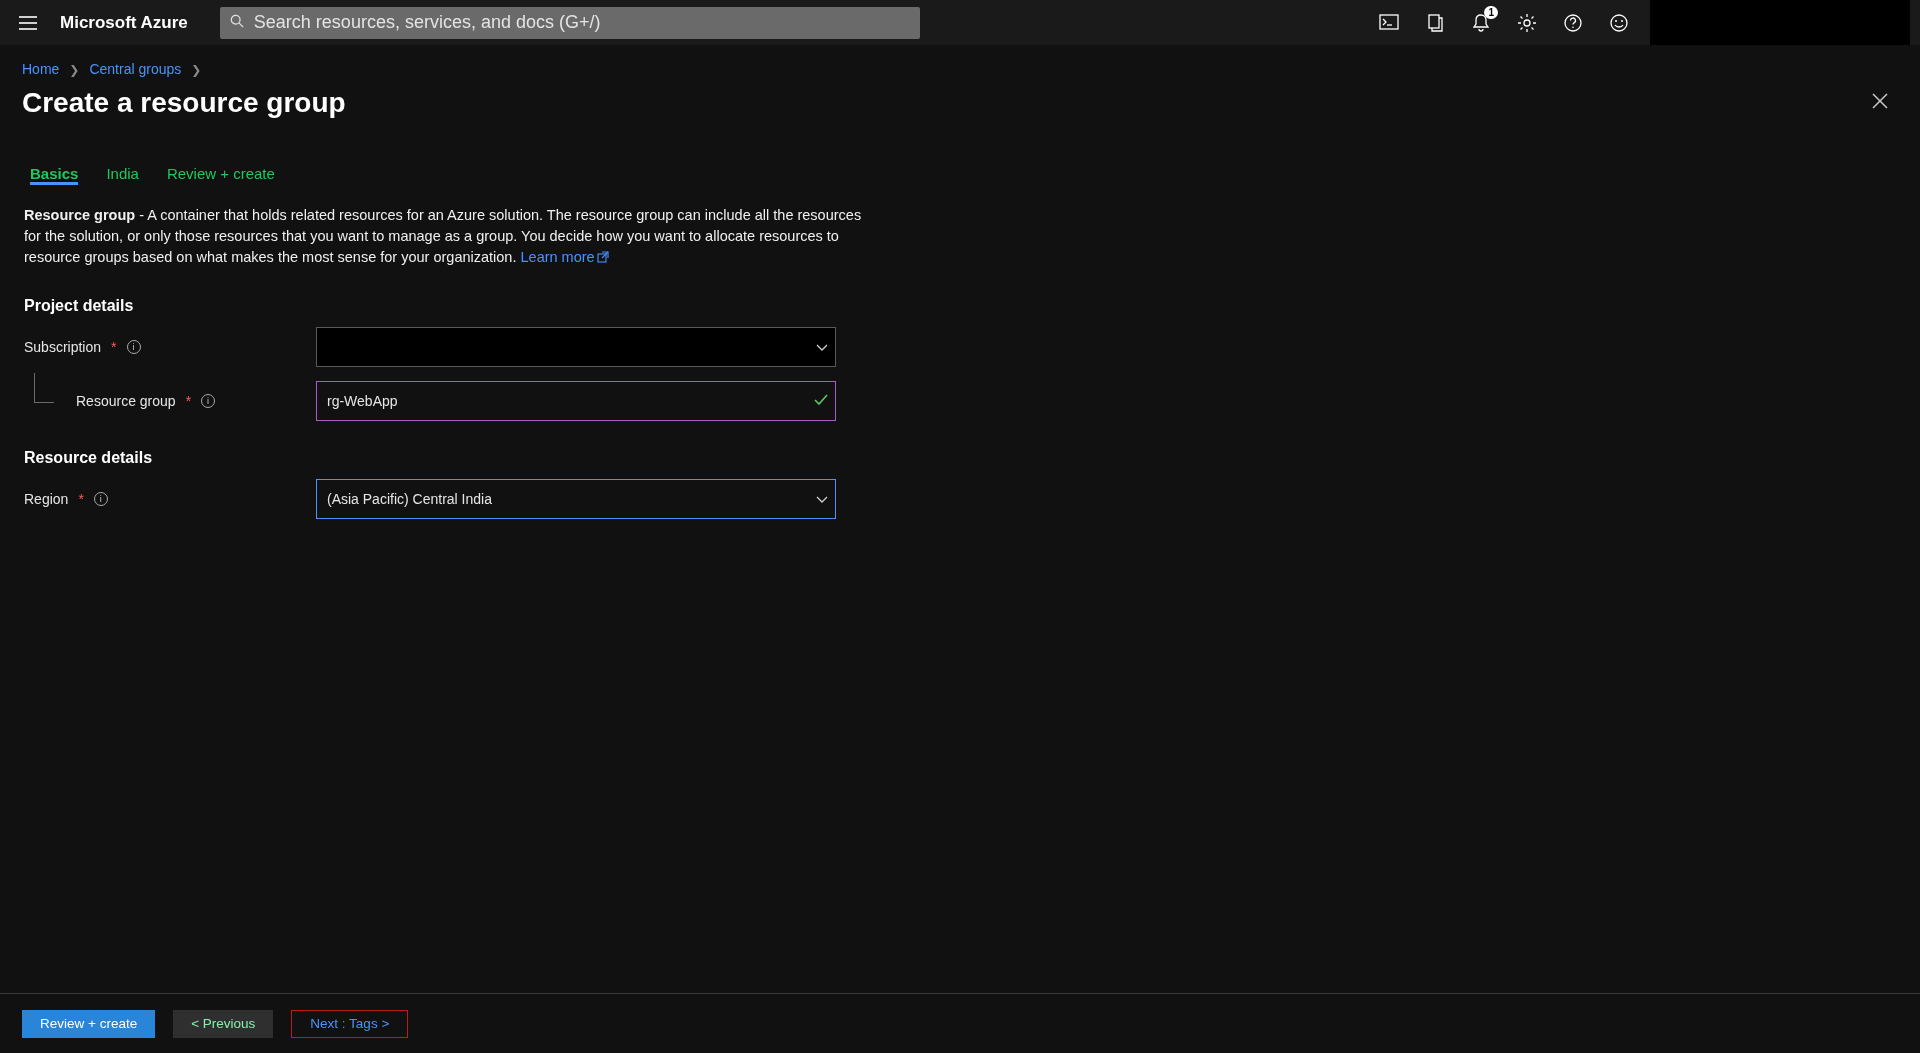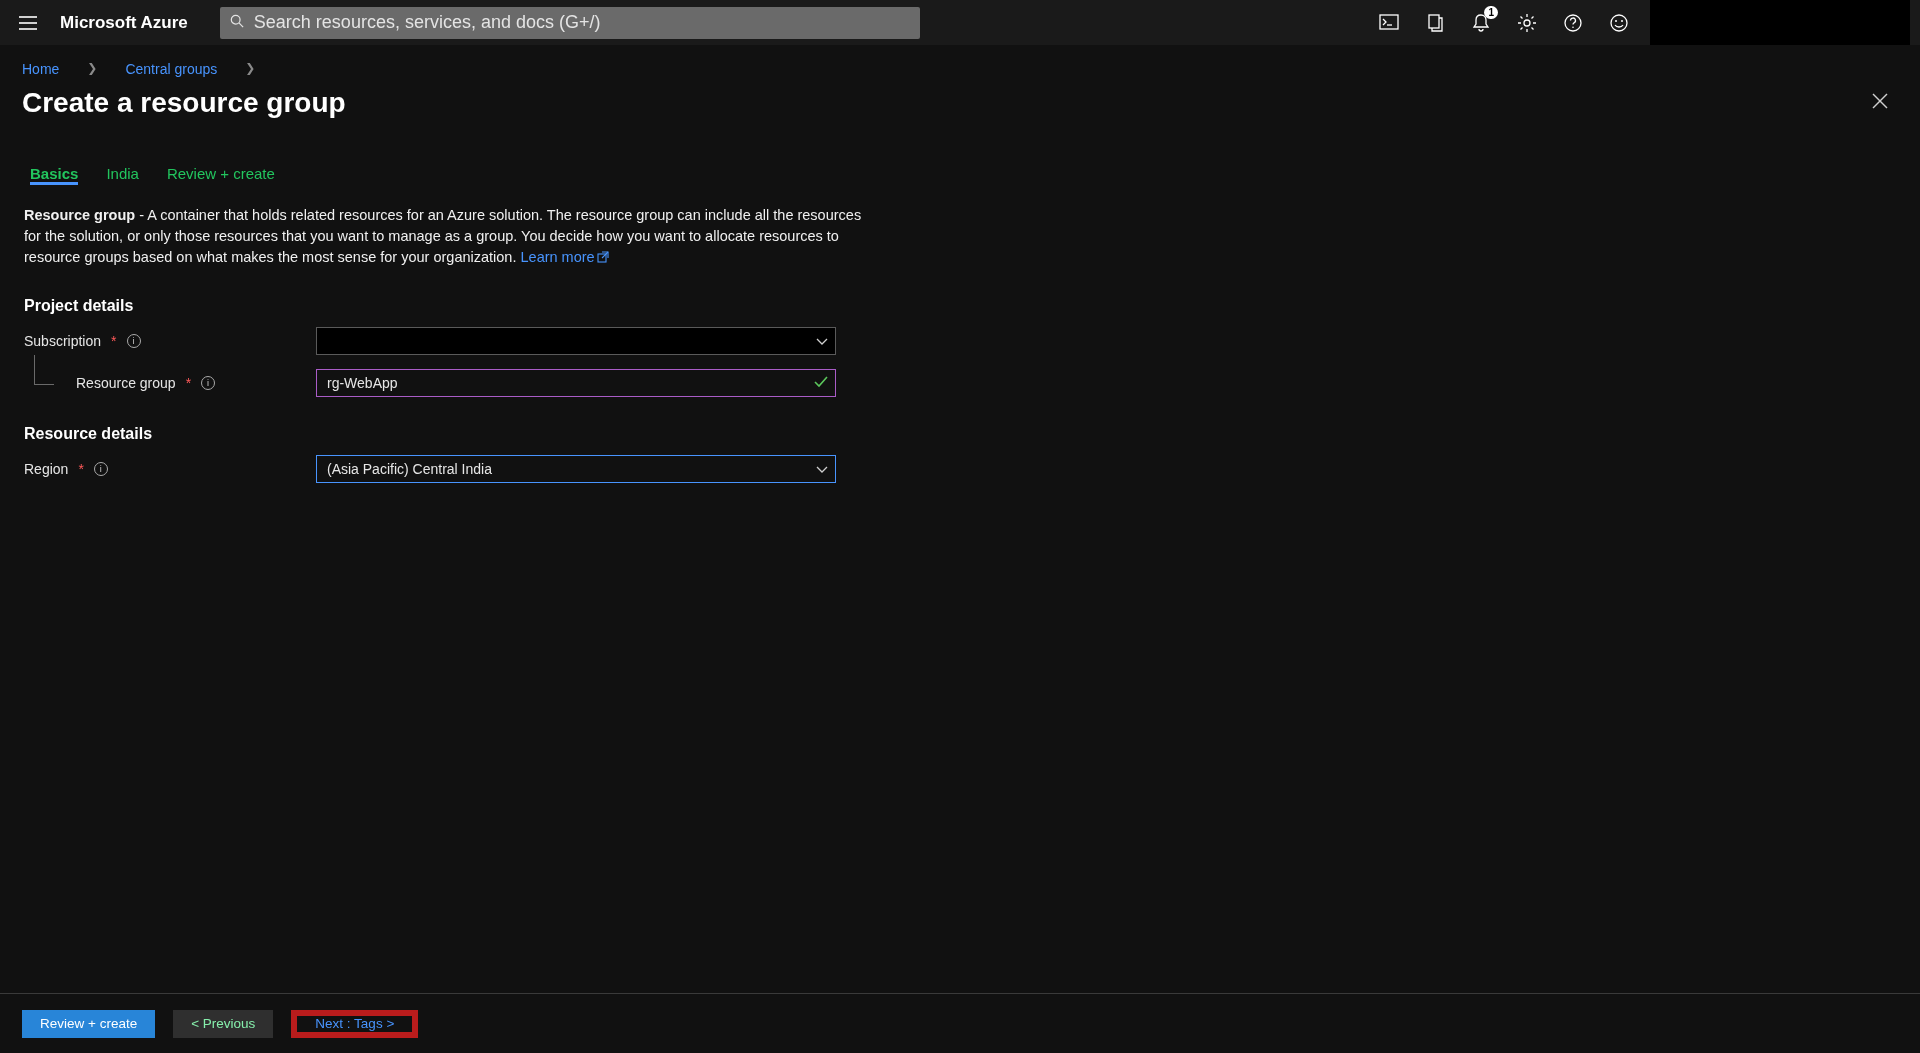--- a/index.html
+++ b/index.html
@@ -13,21 +13,21 @@
   .searchwrap .srch-icon { position:absolute; left:10px; top:50%; transform:translateY(-50%); color:#bbb; }
   .searchbox { width:100%; height:32px; background:#6a6a6a; border:none; color:#f0f0f0; padding-left:34px; font-size:18px; border-radius:2px; }
   .searchbox::placeholder { color:#e4e4e4; }
   .topbar .spacer { flex:1; }
   .topicons { display:flex; align-items:center; gap:24px; margin-right:20px; }
   .topicons .ticon { width:22px; height:22px; color:#ffffff; position:relative; display:flex; align-items:center; justify-content:center; cursor:pointer; }
   .badge { position:absolute; top:-6px; right:-6px; background:#ffffff; color:#000; font-size:10px; font-weight:600; border-radius:8px; padding:0 4px; line-height:13px; min-width:13px; text-align:center; }
   .rightblank { width:260px; height:45px; background:#000; }
   
   
-  .crumbs { display:flex; align-items:flex-start; gap:28px; padding:16px 22px 6px; font-size:14px; }
+  .crumbs { display:flex; align-items:flex-end; gap:10px; padding:16px 22px 6px; font-size:14px; }
   .crumbs a { color:#4894fe; text-decoration:none; cursor:pointer; }
   .crumbs .chev { color:#8a8a8a; font-size:12px; }
   .titlebar { display:flex; align-items:flex-start; padding:4px 22px 12px; }
   .pagetitle { font-size:28px; font-weight:600; color:#ffffff; }
   .titlebar .gap { flex:1; }
   .closeicon { width:28px; height:28px; display:flex; align-items:center; justify-content:center; color:#cfcfcf; cursor:pointer; margin-right:4px; }
   
   
   .tabs { display:flex; gap:28px; padding:34px 0 0 30px; border-bottom:none; font-size:15px; }
   .tab { cursor:pointer; color:#22c55e; }
@@ -43,33 +43,33 @@
   .section-h { font-size:16px; font-weight:600; color:#ffffff; margin-top:28px; margin-bottom:12px; }
   
   .field-row { display:flex; align-items:center; margin-bottom:14px; }
   .field-row.indent .lbl-wrap { padding-left:52px; position:relative; }
   .tree-line { position:absolute; left:10px; top:-20px; width:20px; height:30px; border-left:1px solid #6a6a6a; border-bottom:1px solid #6a6a6a; }
   .lbl-wrap { width:292px; display:flex; align-items:center; gap:10px; font-size:14px; color:#e6e6e6; }
   .req { color:#ff5a5a; }
   .info-ic { width:14px; height:14px; border:1px solid #aaa; border-radius:50%; display:inline-flex; align-items:center; justify-content:center; font-size:9px; color:#ccc; cursor:pointer; }
   
   .input-wrap { flex:0 0 520px; position:relative; }
-  .fld { width:520px; height:28px; background:#111111; color:#e6e6e6; font-size:14px; padding:0 30px 0 10px; border:1px solid #5a5a5a; }
+  .fld { width:520px; height:40px; background:#111111; color:#e6e6e6; font-size:14px; padding:0 30px 0 10px; border:1px solid #5a5a5a; }
   .fld.redacted { background:#000; }
   .fld.valid { border-color:#a95cc7; }
   .fld.focus { border-color:#4894fe; }
   .chev-dn { position:absolute; right:8px; top:50%; transform:translateY(-50%); color:#cfcfcf; pointer-events:none; }
   .check-ic { position:absolute; right:8px; top:50%; transform:translateY(-50%); color:#5cc75c; }
   
   
   .footer { position:absolute; left:0; right:0; bottom:0; height:60px; border-top:1px solid #3a3a3a; display:flex; align-items:center; gap:18px; padding-left:22px; }
   .btn { height:28px; padding:0 18px; font-size:13.5px; border:none; cursor:pointer; display:inline-flex; align-items:center; justify-content:center; }
   .btn.primary { background:#2885d8; color:#ffffff; }
   .btn.disabled { background:#2f2f2f; color:#86efac; cursor:default; }
-  .btn.outline { background:transparent; color:#4894fe; border:6px solid #b91c1c; }
+  .btn.outline { background:transparent; color:#4894fe; border:1px solid #b91c1c; }
 </style>
 </head>
 <body>
 
 <div class="topbar">
   <div class="hamburger">
     <svg width="18" height="14" viewBox="0 0 18 14">
         <g stroke="#fff" stroke-width="1.6">
           <line x1="0" y1="1" x2="18" y2="1"></line>
           <line x1="0" y1="7" x2="18" y2="7"></line>

